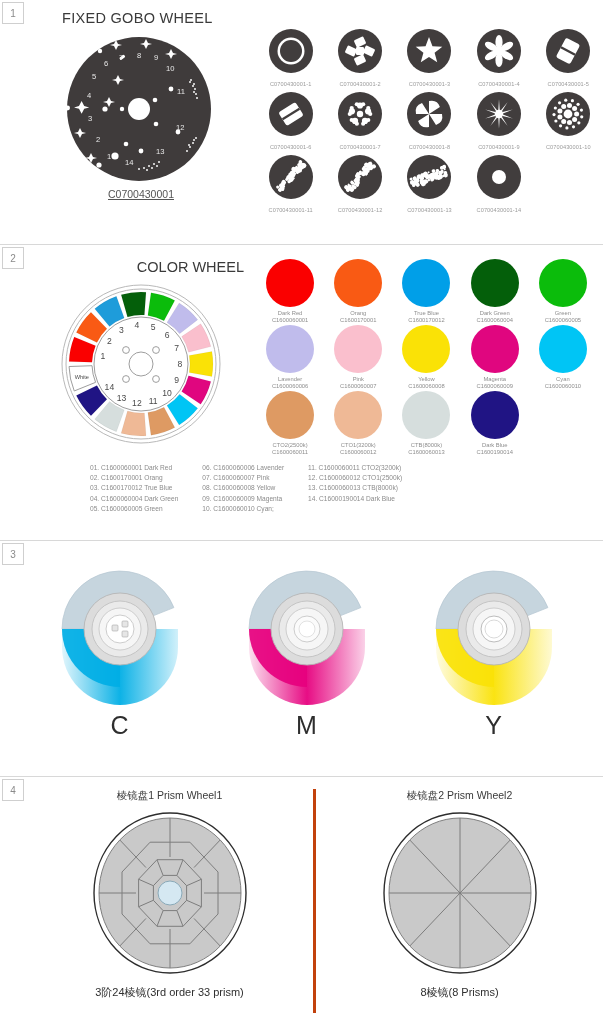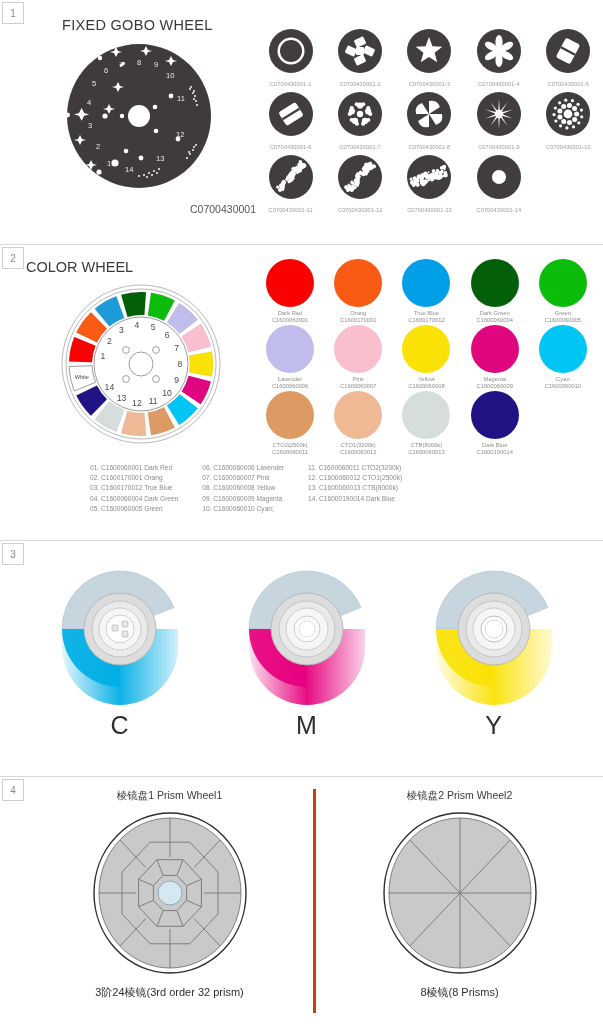--- a/index.html
+++ b/index.html
@@ -20,35 +20,35 @@
     position:absolute; left:2px; top:2px; width:22px; height:22px;
     border:1px solid #cfcfcf; background:#fff;
     font-size:10px; color:#8a8a8a; line-height:21px; text-align:center;
     z-index:5;
   }
   .sec-body { padding-left:26px; }
 
   
   #sec1 { height:244px; }
   .s1wrap { display:flex; }
-  .s1left { width:230px; position:relative; padding-top:17px; }
+  .s1left { width:230px; position:relative; padding-top:10px; }
   .s1title { font-size:14.5px; letter-spacing:.3px; color:#3a3a3a; padding-left:36px; }
   .gobodisc-holder { margin-top:8px; display:flex; justify-content:center; }
-  .gobo-caption { text-align:right; font-size:10.5px; line-height:13px; color:#555; margin-top:12px; }
+  .gobo-caption { text-align:center; font-size:10.5px; line-height:13px; color:#555; margin-top:4px;text-decoration:underline; }
 
   .s1right { flex:1; padding-top:28px; }
   .gobo-grid { display:grid; grid-template-columns:repeat(5,1fr); row-gap:4px; }
   .gobo-cell { display:flex; flex-direction:column; align-items:center; }
   .gobo-cell .lbl { font-size:5.6px; color:#9b9b9b; margin-top:3px; letter-spacing:.1px; white-space:nowrap; }
 
   
   #sec2 { height:296px; }
   .s2top { display:flex; }
   .s2left { width:230px; padding-top:14px; }
-  .s2title { font-size:14.5px; color:#3a3a3a; text-align:left; padding-right:12px; }
+  .s2title { font-size:14.5px; color:#3a3a3a; text-align:right; padding-right:12px; }
   .cw-holder { margin-top:4px; display:flex; justify-content:center; }
   .s2right { flex:1; padding-top:14px; padding-right:6px; }
   .sw-grid { display:grid; grid-template-columns:repeat(5,1fr); row-gap:2px; }
   .sw-cell { display:flex; flex-direction:column; align-items:center; }
   .sw-dot { width:48px; height:48px; border-radius:50%; }
   .sw-name { font-size:5.8px; color:#8e8e8e; margin-top:3px; white-space:nowrap; }
   .sw-code { font-size:5.8px; color:#8e8e8e; margin-top:1px; white-space:nowrap; }
   .colorlist { display:flex; gap:24px; padding:8px 0 0 64px; }
   .colorlist .col { font-size:6.6px; line-height:10.2px; color:#8b8b8b; white-space:nowrap; }
 
@@ -827,21 +827,21 @@
                 <line x1="85" y1="141" x2="85" y2="161"></line>
                 <line x1="60.95836943965739" y1="111.45584412271572" x2="48.23044737829953" y2="124.89087296526012"></line>
                 <line x1="48.23044737829953" y1="124.89087296526012" x2="34.79541853575513" y2="139.03300858899107"></line>
                 <line x1="51" y1="86" x2="33" y2="86"></line>
                 <line x1="33" y1="86" x2="14" y2="86.00000000000001"></line>
                 <line x1="60.958369439657375" y1="60.54415587728429" x2="48.23044737829952" y2="47.10912703473989"></line>
                 <line x1="48.23044737829952" y1="47.10912703473989" x2="34.79541853575511" y2="32.96699141100894"></line>
               </g>
             <circle cx="85" cy="86" r="12" fill="#d5e8f2" stroke="#8aa9b8" stroke-width="1"></circle>
           </svg>
-          <div class="prism-caption">3阶24棱镜(3rd order 32 prism)</div>
+          <div class="prism-caption">3阶24棱镜(3rd order 33 prism)</div>
         </div>
         <div class="prism-col divided">
           <div class="prism-title">棱镜盘2 Prism Wheel2</div>
           <svg width="170" height="172" viewBox="0 0 170 172">
             <ellipse cx="85" cy="86" rx="76" ry="80" fill="#fff" stroke="#2d2d2d" stroke-width="1.4"></ellipse>
             <ellipse cx="85" cy="86" rx="71" ry="75" fill="#c9c9c9" stroke="#7f7f7f" stroke-width="1"></ellipse>
             <g stroke="#7d7d7d" stroke-width="1" id="prism2Lines">
                 <line x1="14.0" y1="86.0" x2="156.0" y2="86.0"></line>
                 <line x1="34.8" y1="33.0" x2="135.2" y2="139.0"></line>
                 <line x1="85.0" y1="11.0" x2="85.0" y2="161.0"></line>

